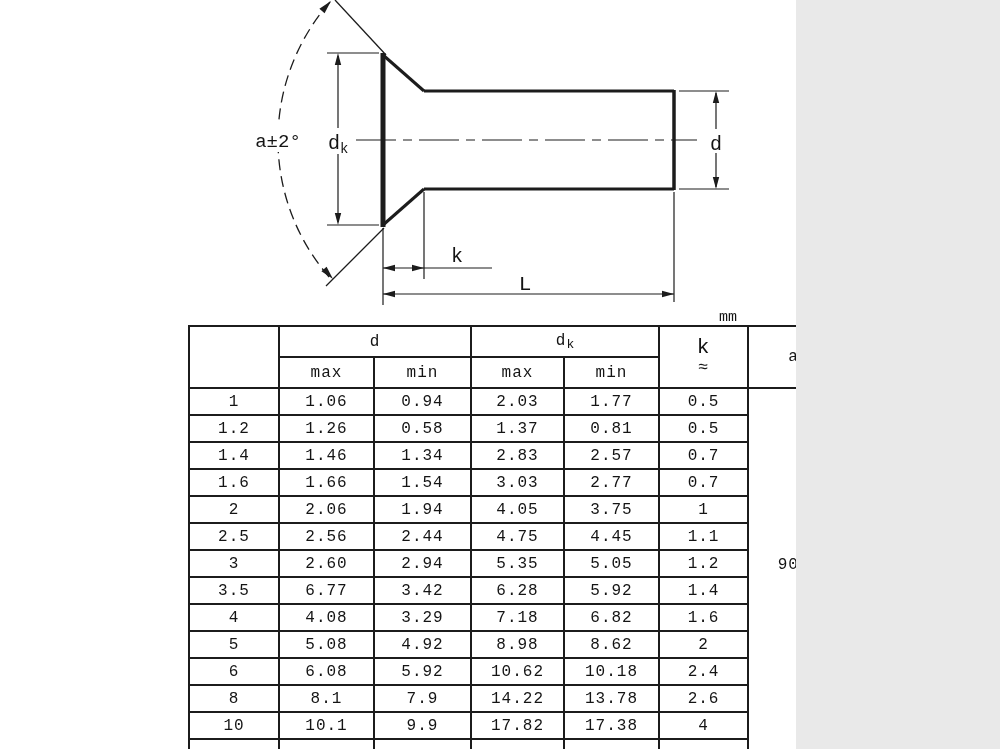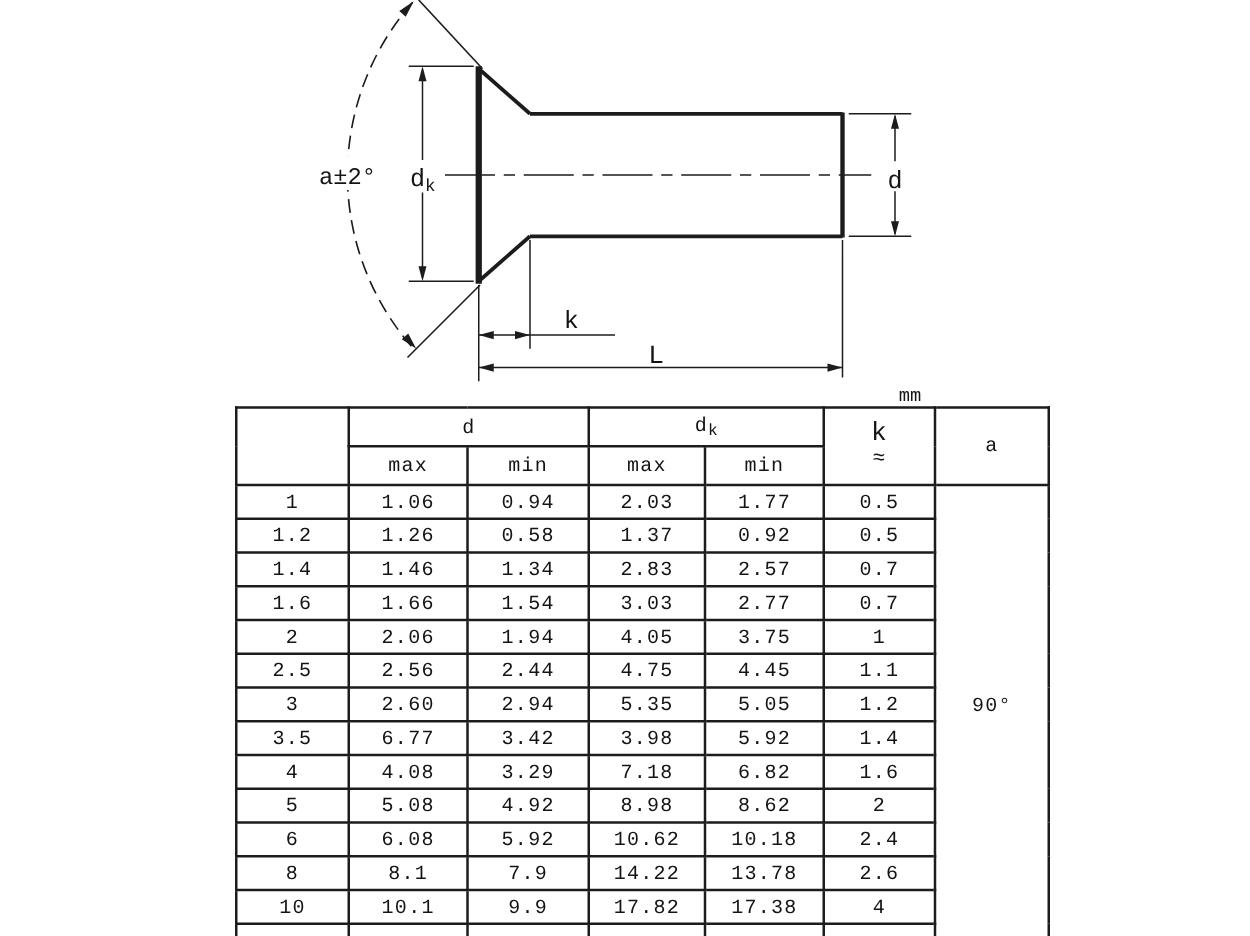--- a/index.html
+++ b/index.html
@@ -1,17 +1,17 @@
 <!DOCTYPE html>
 <html><head>
 <meta charset="utf-8">
 <style>
   html,body{margin:0;padding:0;background:#e9e9e9;}
   .stage{
-    position:relative;width:1000px;height:749px;background:#ffffff;
+    position:relative;width:796px;height:749px;background:#ffffff;
     overflow:hidden;font-family:"Liberation Mono",monospace;color:#111;
   }
   .drawing{position:absolute;left:0;top:0;}
   svg text{fill:#141414;font-family:"Liberation Mono",monospace;}
   table.dim{
     position:absolute;left:188px;top:325px;width:650px;
     border-collapse:collapse;table-layout:fixed;
   }
   table.dim td{
     border:2px solid #1c1c1c;text-align:center;vertical-align:middle;
@@ -131,21 +131,21 @@
           <td>2.03</td>
           <td>1.77</td>
           <td>0.5</td>
           <td rowspan="14" class="a-value">90°</td>
         </tr>
         <tr>
           <td>1.2</td>
           <td>1.26</td>
           <td>0.58</td>
           <td>1.37</td>
-          <td>0.92</td>
+          <td>0.81</td>
           <td>0.5</td>
         </tr>
         <tr>
           <td>1.4</td>
           <td>1.46</td>
           <td>1.34</td>
           <td>2.83</td>
           <td>2.57</td>
           <td>0.7</td>
         </tr>
@@ -178,21 +178,21 @@
           <td>2.60</td>
           <td>2.94</td>
           <td>5.35</td>
           <td>5.05</td>
           <td>1.2</td>
         </tr>
         <tr>
           <td>3.5</td>
           <td>6.77</td>
           <td>3.42</td>
-          <td>3.98</td>
+          <td>6.28</td>
           <td>5.92</td>
           <td>1.4</td>
         </tr>
         <tr>
           <td>4</td>
           <td>4.08</td>
           <td>3.29</td>
           <td>7.18</td>
           <td>6.82</td>
           <td>1.6</td>

